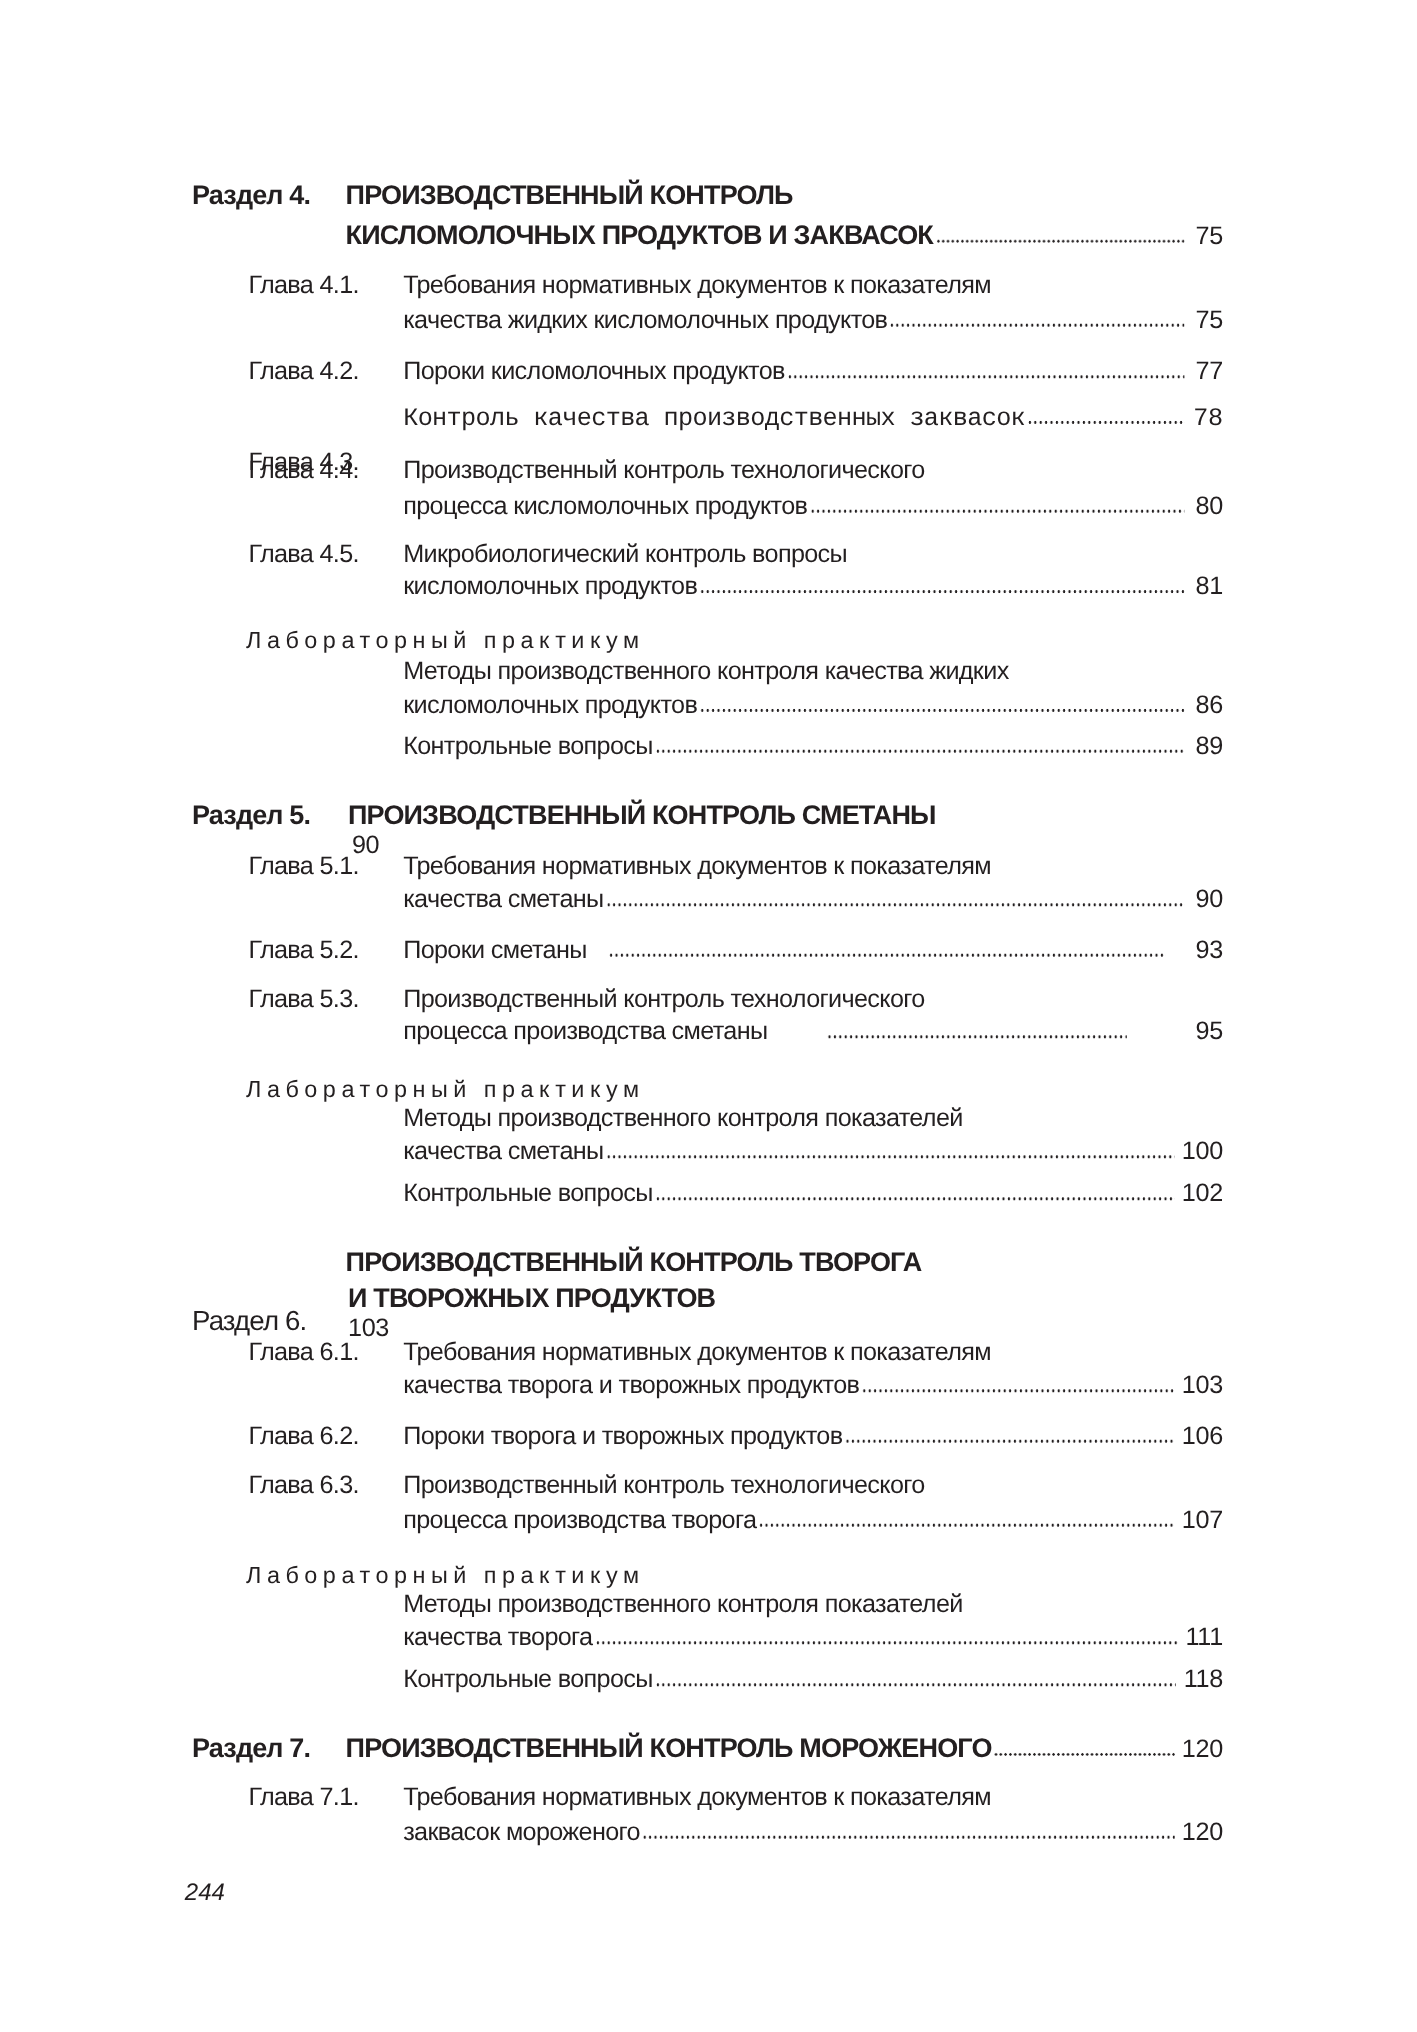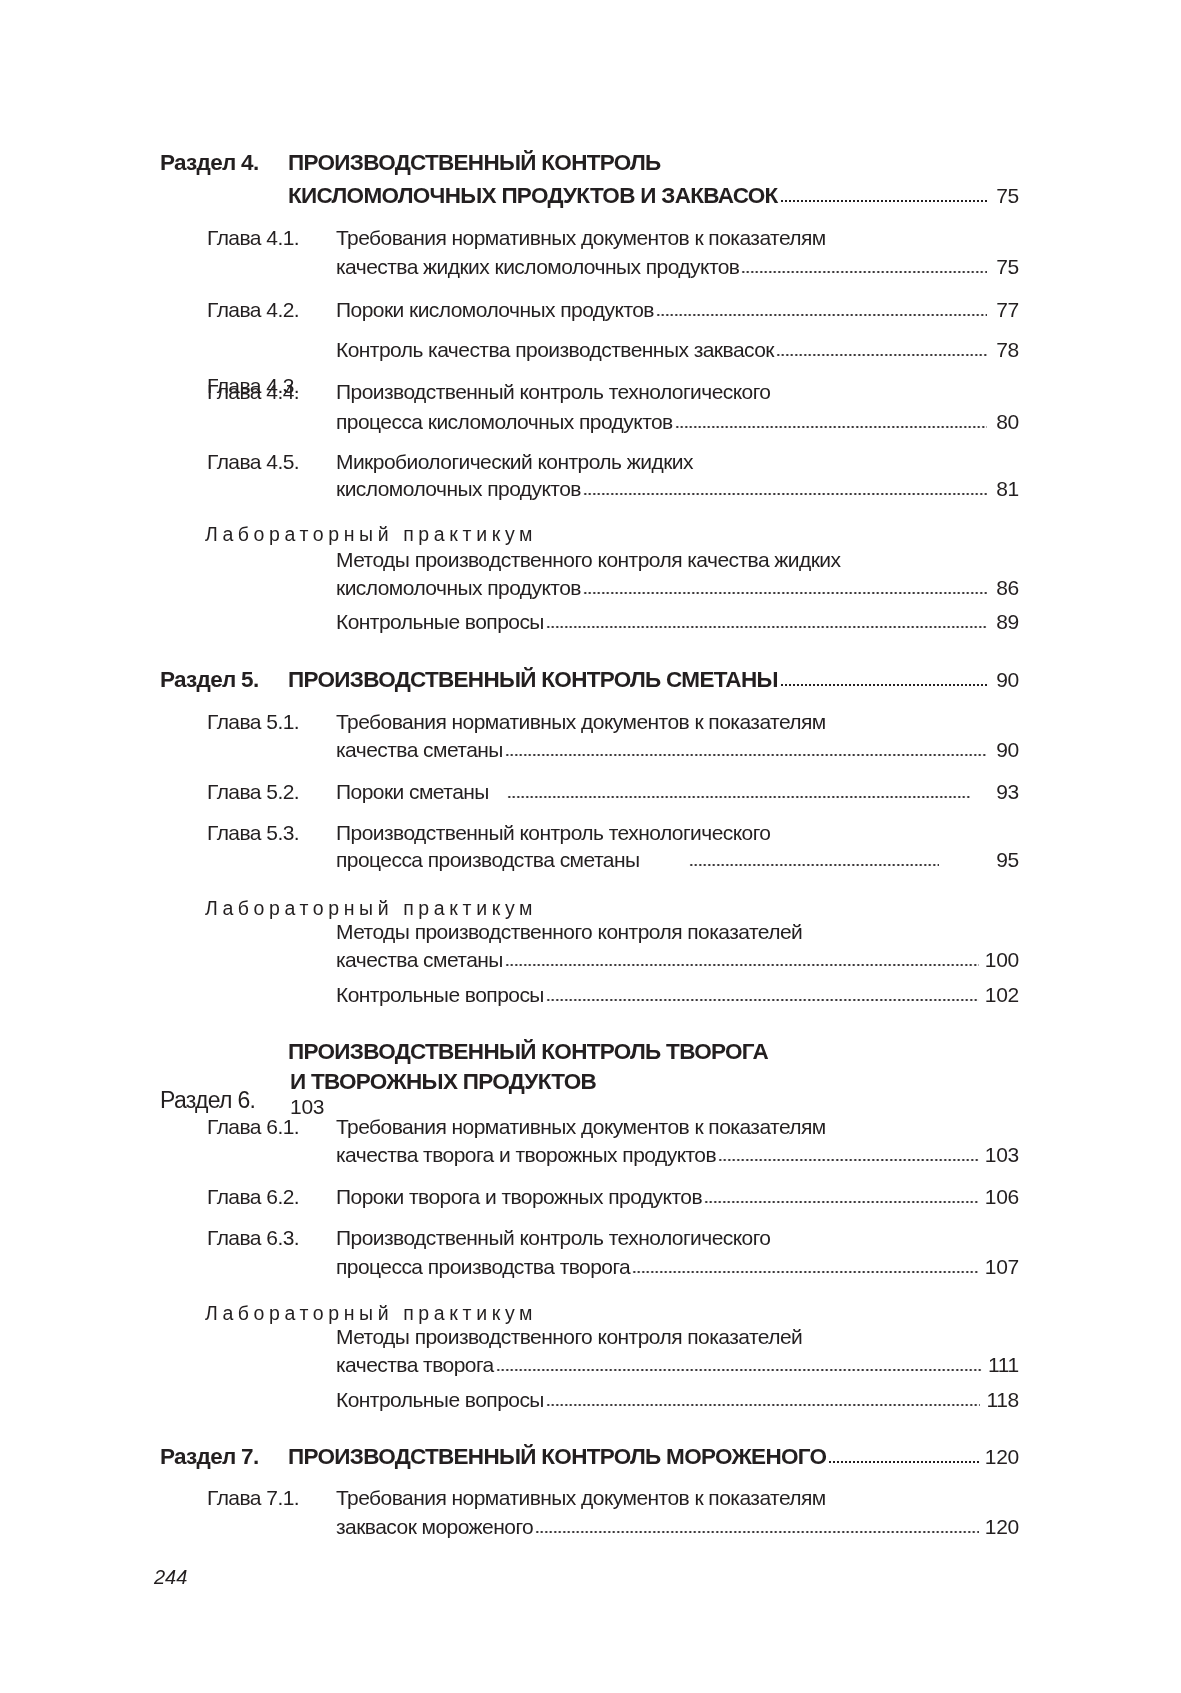--- a/index.html
+++ b/index.html
@@ -43,39 +43,39 @@
   </div>
 
   <span class="lbl ch-lbl" style="left:207px; top:298px;">Глава 4.2.</span>
   <div class="line" style="left:336px; top:298px; width:683px;">
     <span class="txt">Пороки кисломолочных продуктов</span>
     <span class="dots"></span>
     <span class="num">77</span>
   </div>
 
   <span class="lbl ch-lbl" style="left:207px; top:338px;margin-top:36px;">Глава 4.3.</span>
-  <div class="line" style="left:336px; top:338px; width:683px;">
+  <div class="line" style="left:336px; top:338px; width:683px;font-family:Liberation Mono, monospace;">
     <span class="txt">Контроль качества производственных заквасок</span>
     <span class="dots"></span>
     <span class="num">78</span>
   </div>
 
   <span class="lbl ch-lbl" style="left:207px; top:380px;">Глава 4.4.</span>
   <div class="line" style="left:336px; top:380px;">
     <span class="txt">Производственный контроль технологического</span>
   </div>
   <div class="line" style="left:336px; top:410px; width:683px;">
     <span class="txt">процесса кисломолочных продуктов</span>
     <span class="dots"></span>
     <span class="num">80</span>
   </div>
 
   <span class="lbl ch-lbl" style="left:207px; top:450px;">Глава 4.5.</span>
   <div class="line" style="left:336px; top:450px;">
-    <span class="txt">Микробиологический контроль жидких</span>
+    <span class="txt">Микробиологический контроль вопросы</span>
   </div>
   <div class="line" style="left:336px; top:477px; width:683px;">
     <span class="txt">кисломолочных продуктов</span>
     <span class="dots"></span>
     <span class="num">81</span>
   </div>
 
   <span class="lab" style="left:205px; top:523px;">Лабораторный практикум</span>
   <div class="line" style="left:336px; top:548px;">
     <span class="txt">Методы производственного контроля качества жидких</span>
@@ -87,21 +87,21 @@
   </div>
   <div class="line" style="left:336px; top:610px; width:683px;">
     <span class="txt">Контрольные вопросы</span>
     <span class="dots"></span>
     <span class="num">89</span>
   </div>
 </div>
 
 <div>
   <span class="lbl" style="left:160px; top:667px; font-size:22.5px; font-weight:bold; letter-spacing:-0.7px;">Раздел 5.</span>
-  <div class="line sec" style="left:288px; top:667px; width:731px;">
+  <div class="line sec" style="left:288px; top:667px; width:731px;flex-direction:column;">
     <span class="txt">ПРОИЗВОДСТВЕННЫЙ КОНТРОЛЬ СМЕТАНЫ</span>
     <span class="dots"></span>
     <span class="num">90</span>
   </div>
 
   <span class="lbl ch-lbl" style="left:207px; top:710px;">Глава 5.1.</span>
   <div class="line" style="left:336px; top:710px;">
     <span class="txt">Требования нормативных документов к показателям</span>
   </div>
   <div class="line" style="left:336px; top:738px; width:683px;">

